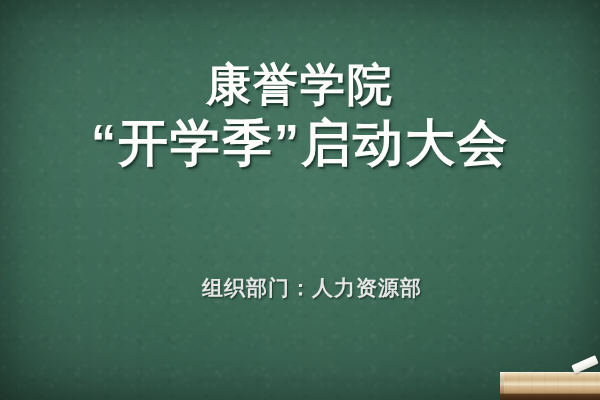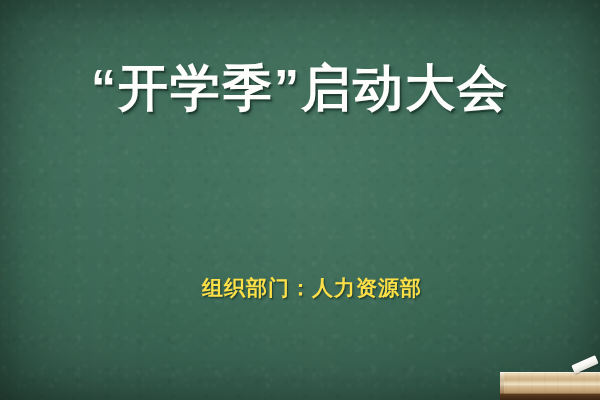--- a/index.html
+++ b/index.html
@@ -110,21 +110,21 @@
 
   .title-line-1 { font-size: 45px; }
   .title-line-2 { font-size: 50px; }
 
   .subtitle {
     position: absolute;
     top: 274px;
     left: 0;
     right: 0;
     text-align: center;
-    color: #fde047;
+    color: #e5e5e5;
     font-size: 21px;
     font-weight: bold;
     letter-spacing: 1px;
     text-shadow:
       1px 1px 0 rgba(20,45,36,0.5),
       1.5px 1.5px 2px rgba(12,30,24,0.3);
     white-space: nowrap;
     padding-left: 24px;
   }
 
@@ -217,20 +217,21 @@
 <div id="slide">
 
   <div class="board-base"></div>
   <div class="board-grain"></div>
   <div class="board-smear"></div>
   <div class="board-vignette"></div>
 
   <div class="content">
 
     <div class="title-block">
+      <div class="title-line title-line-1">康誉学院</div>
       <div class="title-line title-line-2">“开学季”启动大会</div>
     </div>
 
     <div class="subtitle">组织部门：人力资源部</div>
 
   </div>
 
   <div class="ledge">
     <div class="ledge-body"></div>
     <div class="ledge-grain"></div>

